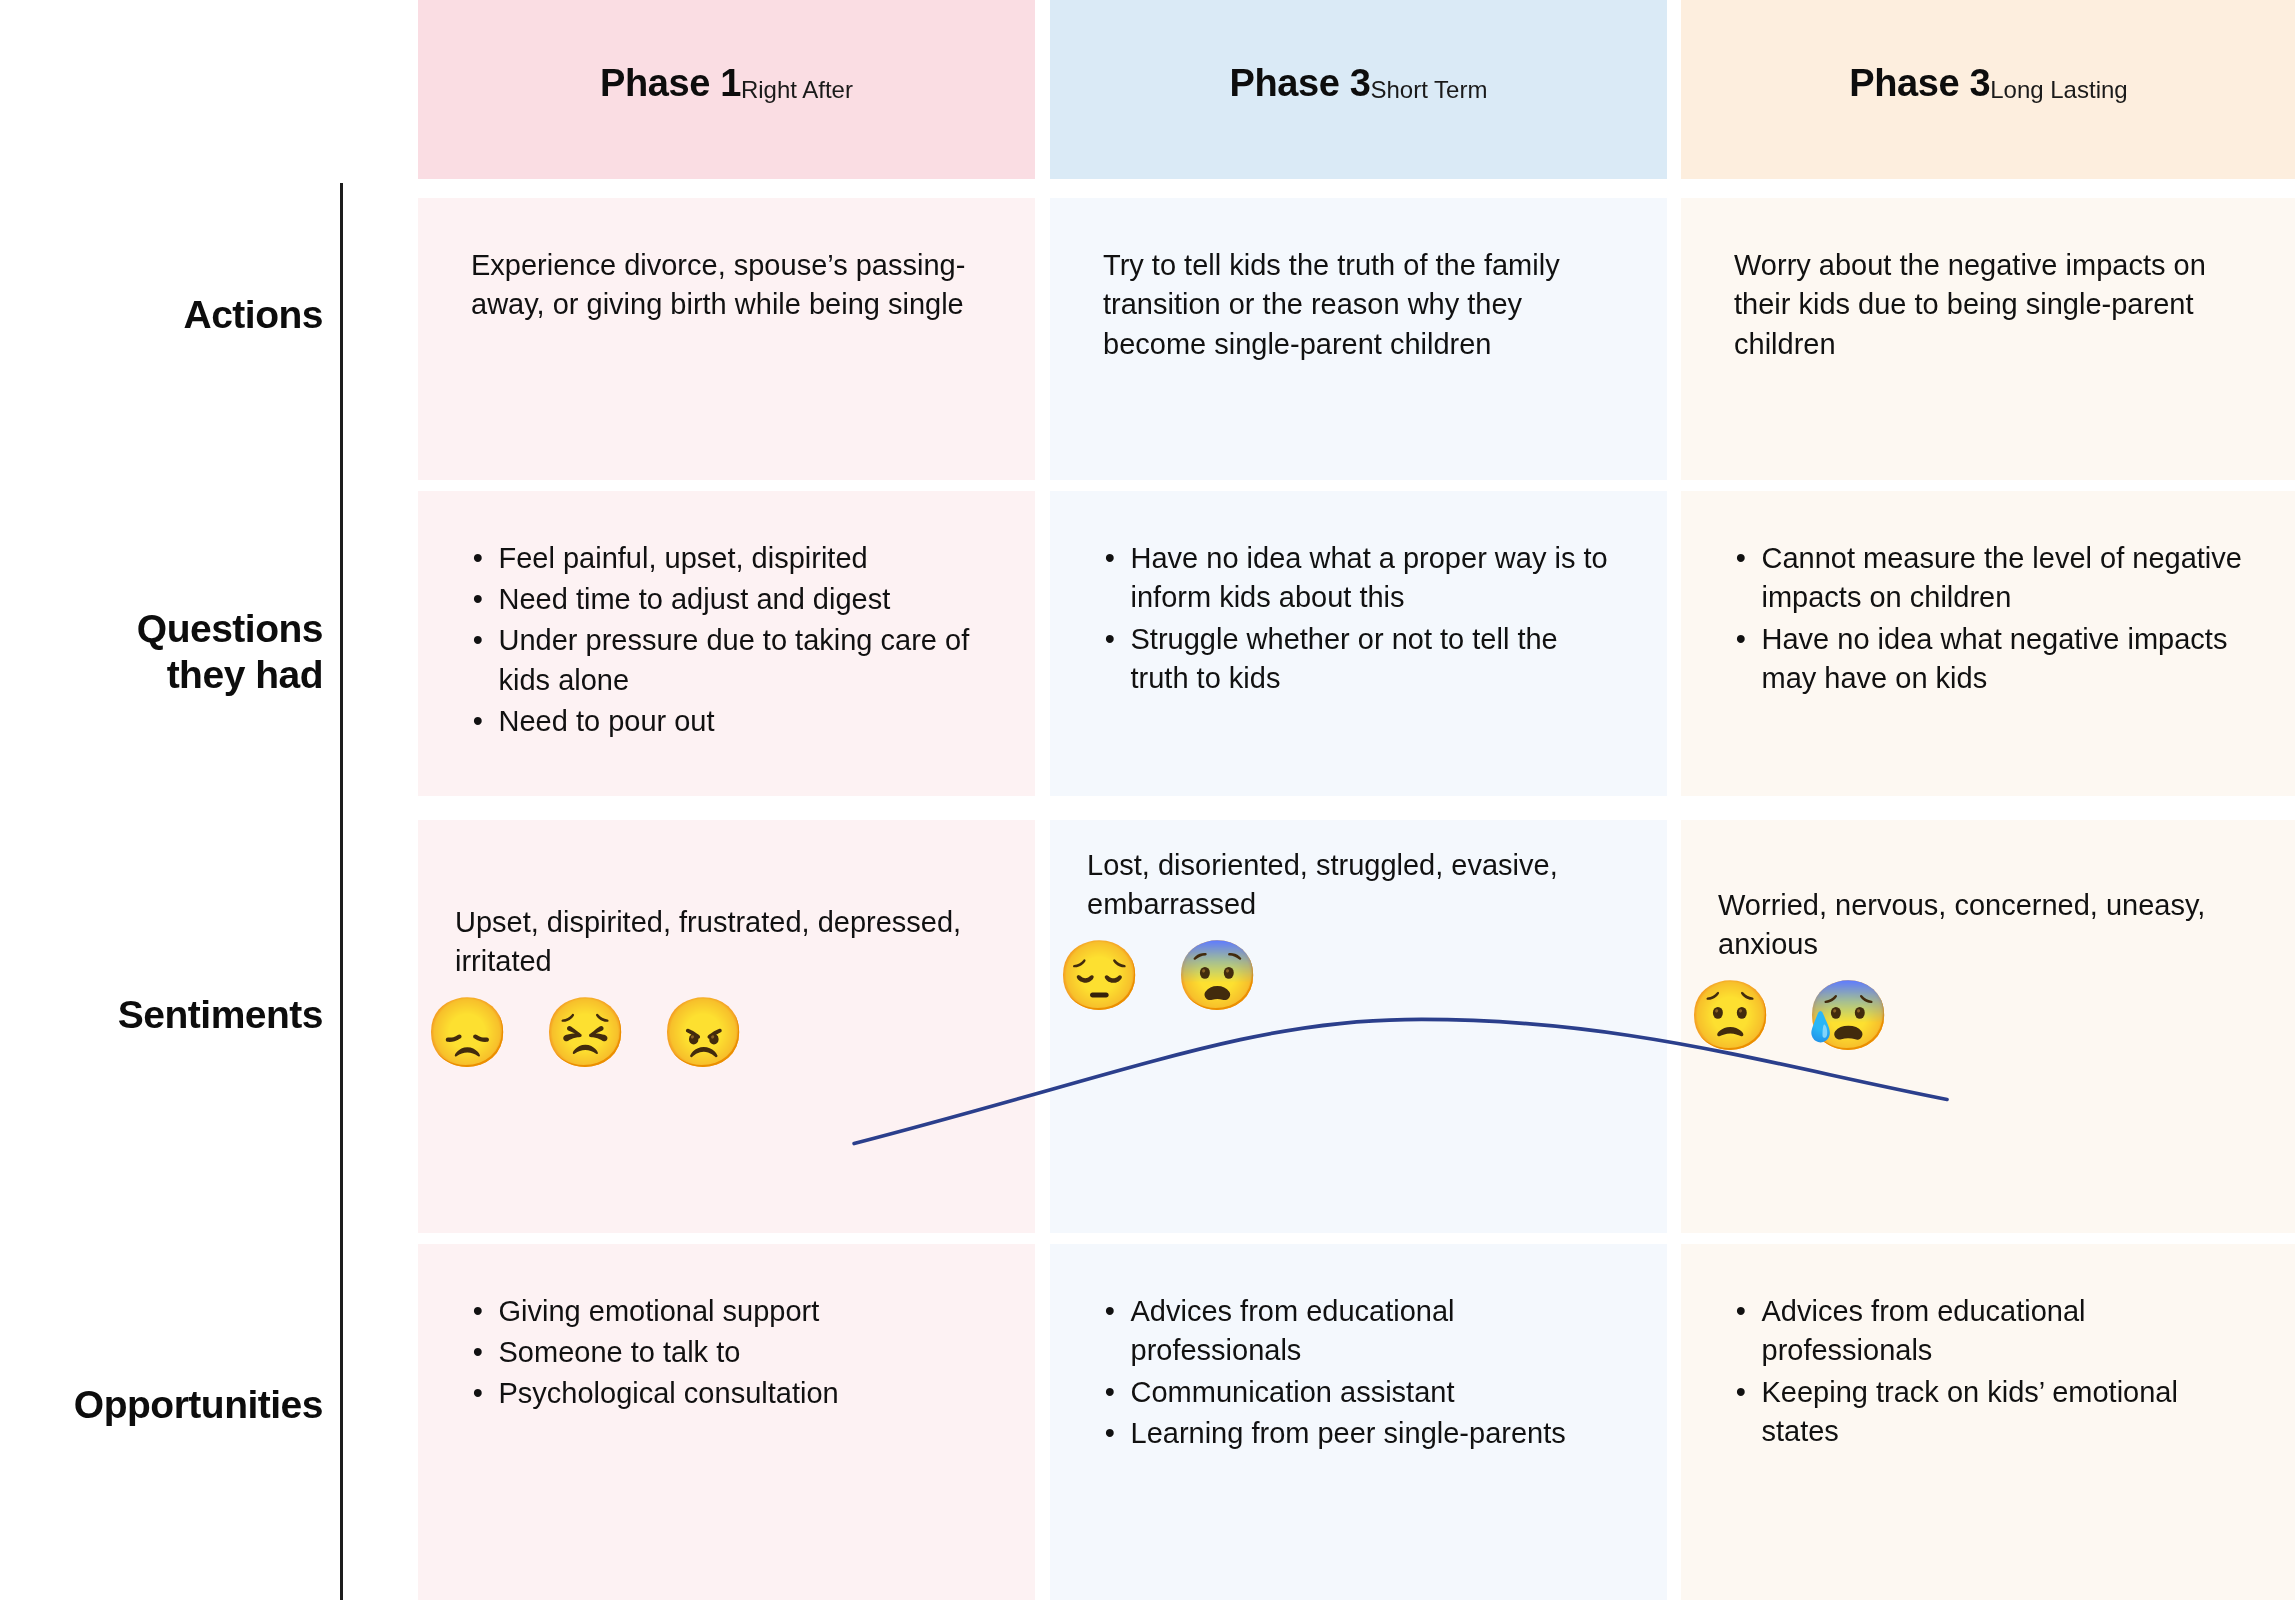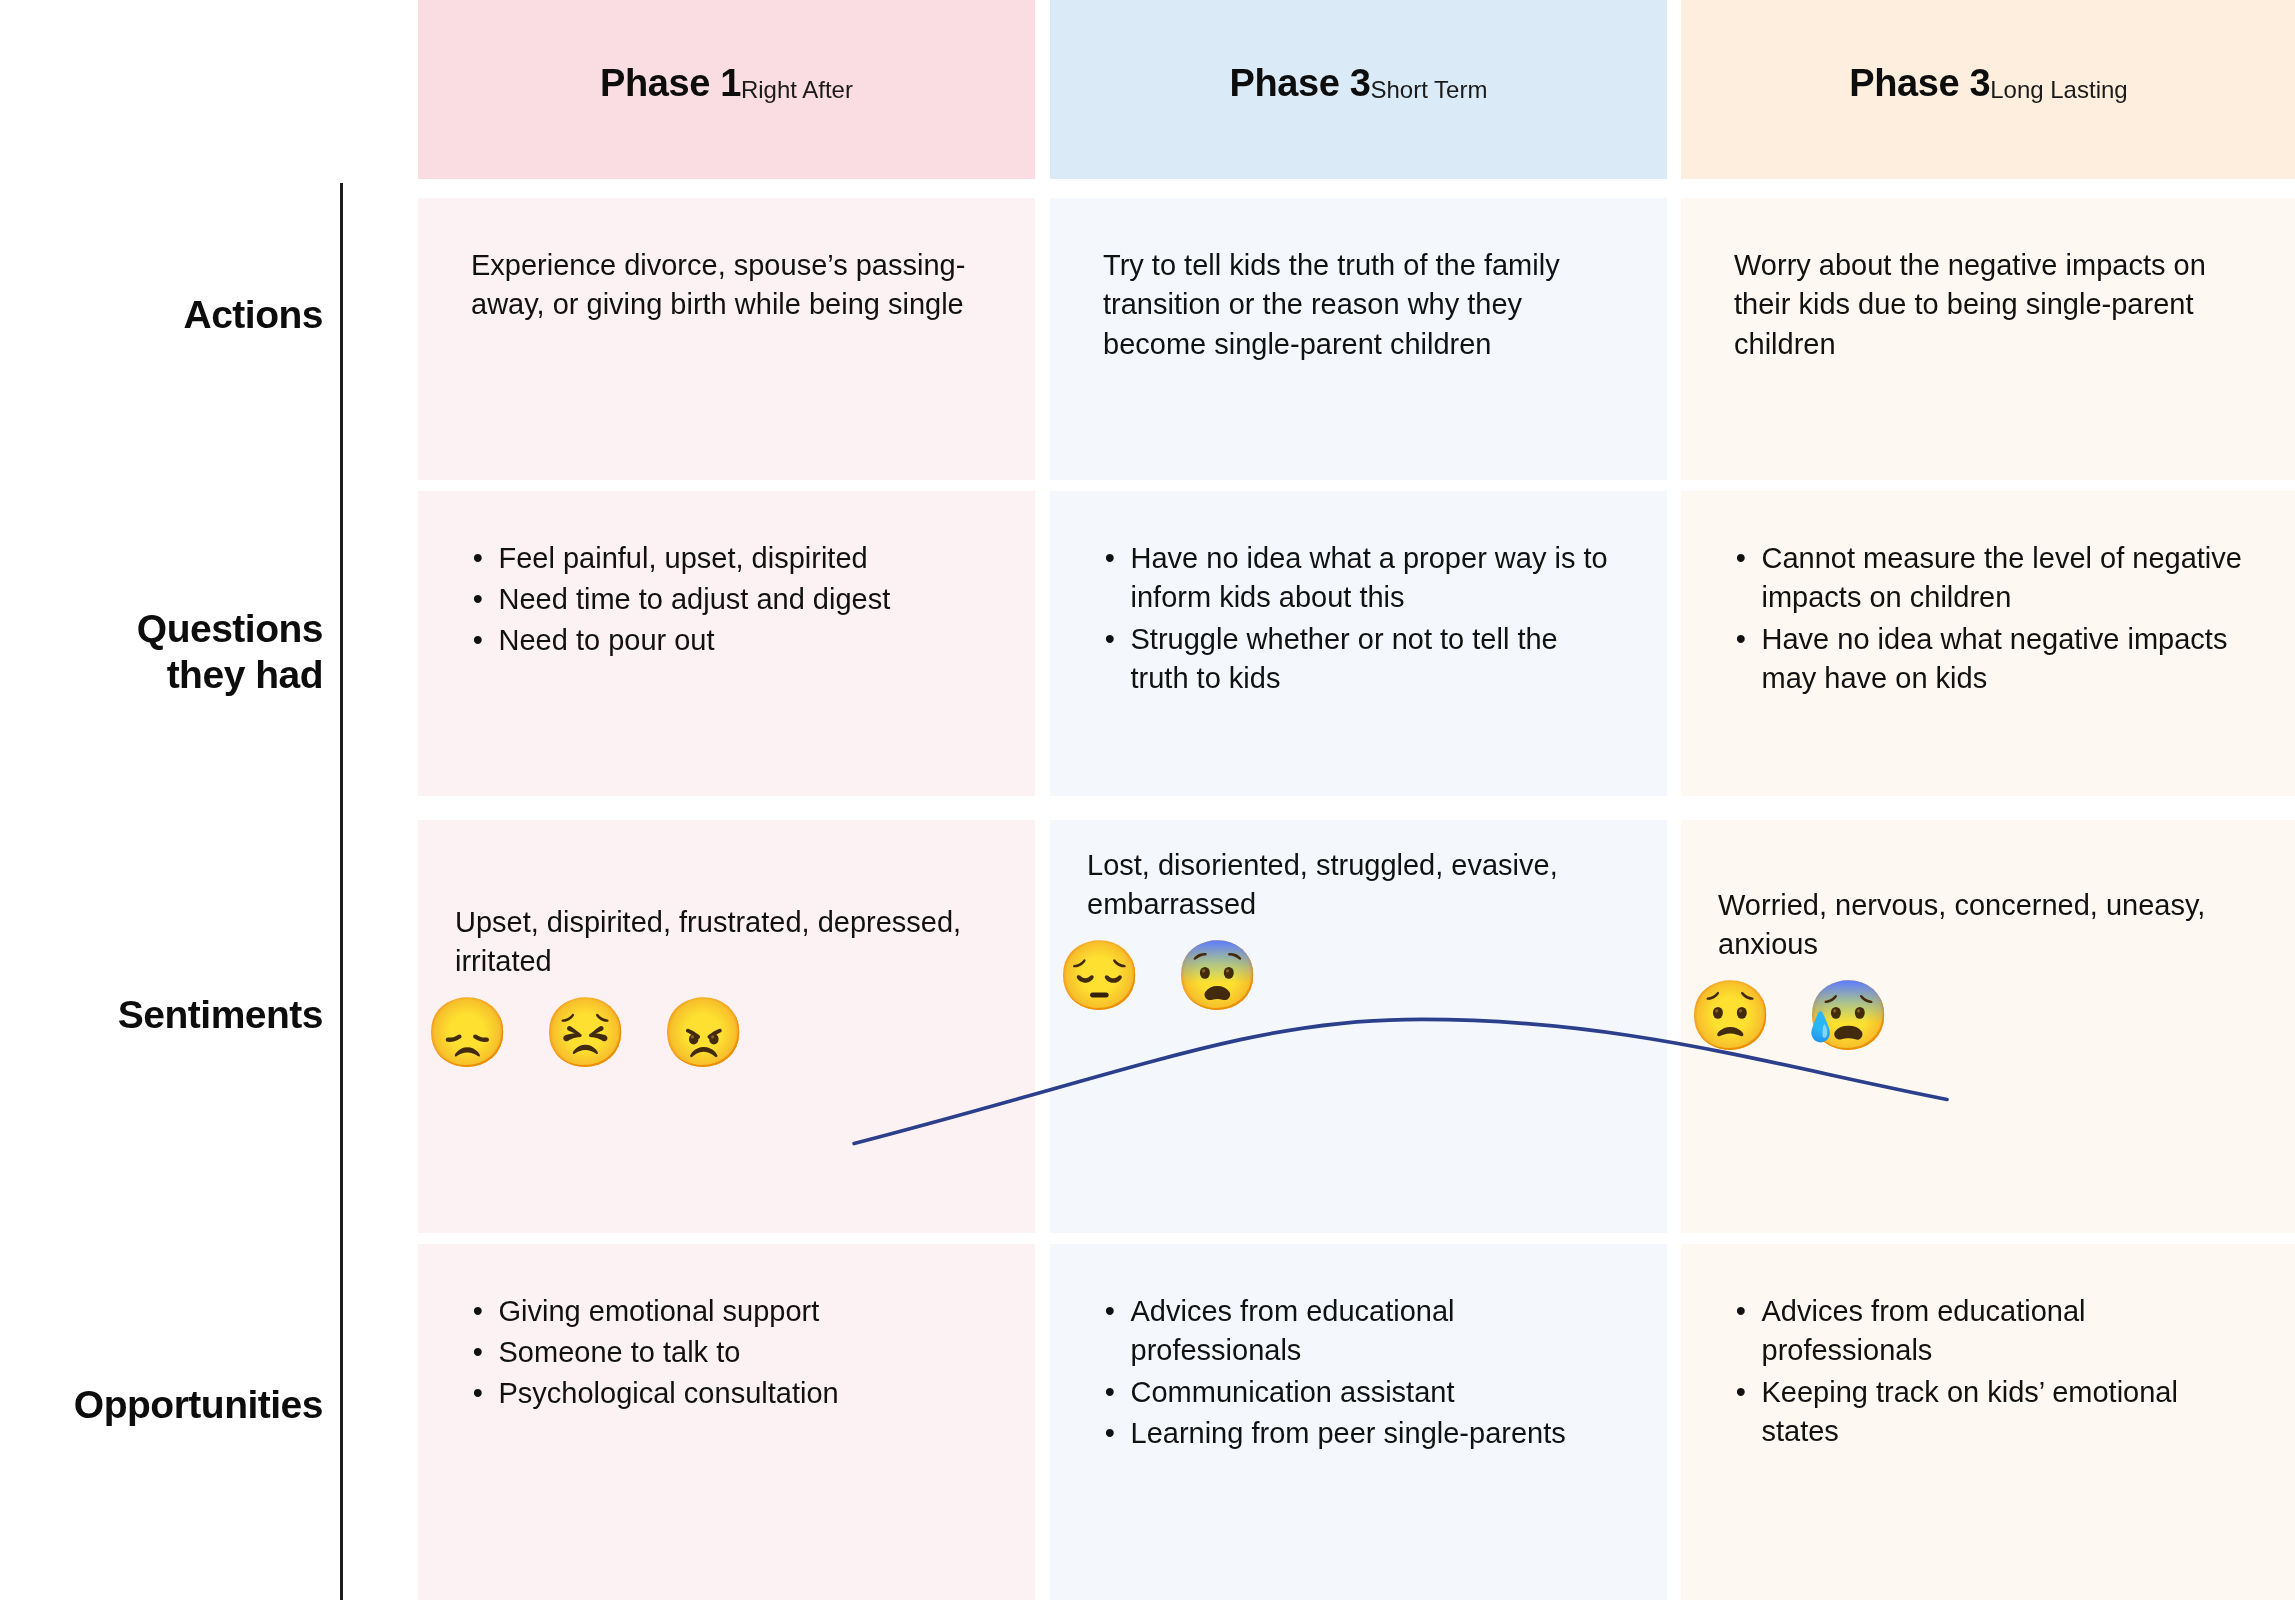--- a/index.html
+++ b/index.html
@@ -196,20 +196,21 @@
     </div>
 
     <div class="card body-card r-actions">
       <p>Experience divorce, spouse’s passing-away, or giving birth while being single</p>
     </div>
 
     <div class="card body-card r-questions">
       <ul class="bullets">
         <li>Feel painful, upset, dispirited</li>
         <li>Need time to adjust and digest</li>
+        <li>Under pressure due to taking care of kids alone</li>
         <li>Need to pour out</li>
       </ul>
     </div>
 
     <div class="card body-card sent-card r-sentiments s1">
       <div class="sent-inner">
         <div class="sent-text">Upset, dispirited, frustrated, depressed, irritated</div>
         <div class="emoji-row">
           <span>😞</span>
           <span>😣</span>

